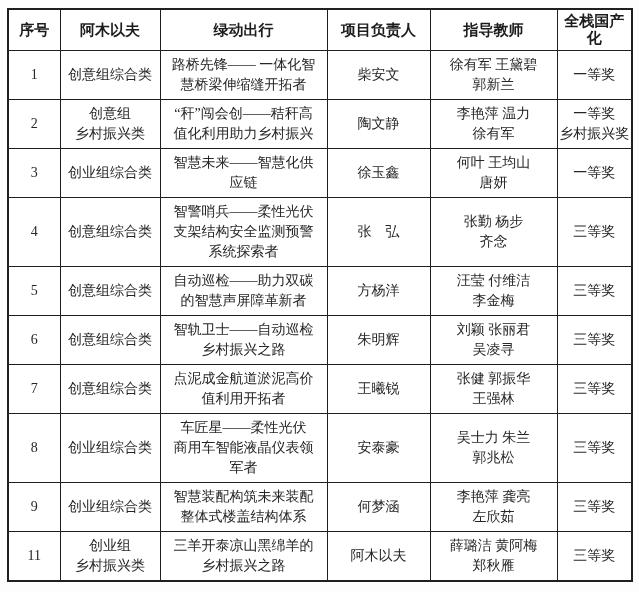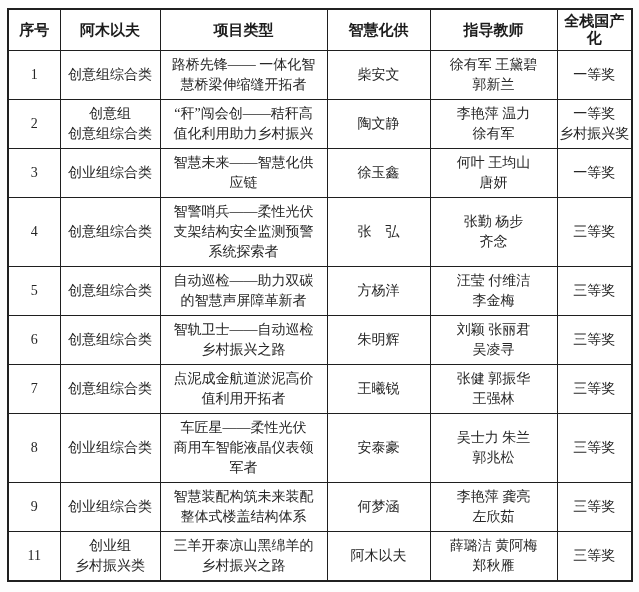--- a/index.html
+++ b/index.html
@@ -59,42 +59,42 @@
       <col class="c-type">
       <col class="c-name">
       <col class="c-leader">
       <col class="c-advisor">
       <col class="c-award">
     </colgroup>
     <thead>
       <tr>
         <th>序号</th>
         <th>阿木以夫</th>
-        <th>项目类型</th>
-        <th>智慧化供</th>
+        <th>绿动出行</th>
+        <th>项目负责人</th>
         <th>指导教师</th>
         <th>全栈国产化</th>
       </tr>
     </thead>
     <tbody>
   <tr>
     <td>1</td>
     <td>创意组综合类</td>
     <td>路桥先锋—— 一体化智
 慧桥梁伸缩缝开拓者</td>
     <td>柴安文</td>
     <td>徐有军 王黛碧
 郭新兰</td>
     <td>一等奖</td>
   </tr>
 
   <tr>
     <td>2</td>
     <td>创意组
-创意组综合类</td>
+乡村振兴类</td>
     <td>“秆”闯会创——秸秆高
 值化利用助力乡村振兴</td>
     <td>陶文静</td>
     <td>李艳萍 温力
 徐有军</td>
     <td>一等奖
 乡村振兴奖</td>
   </tr>
 
   <tr>

